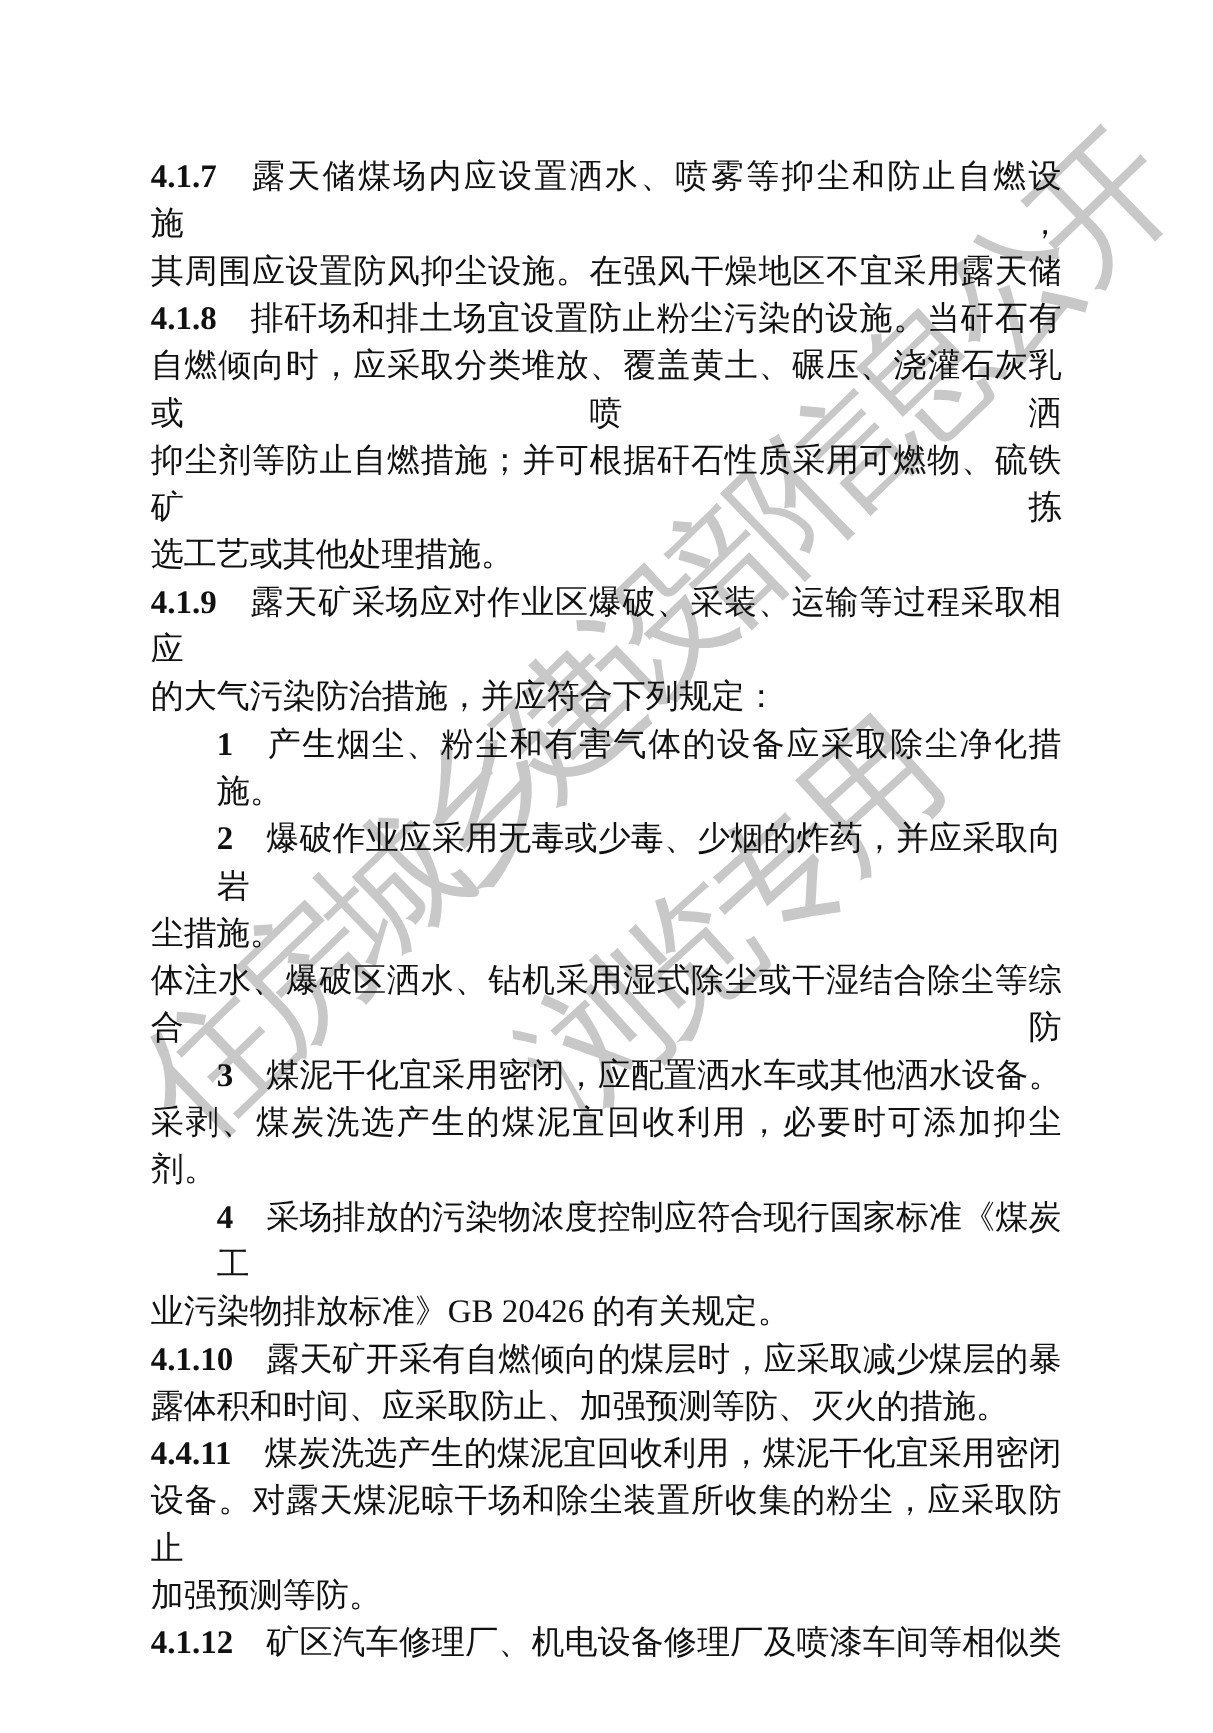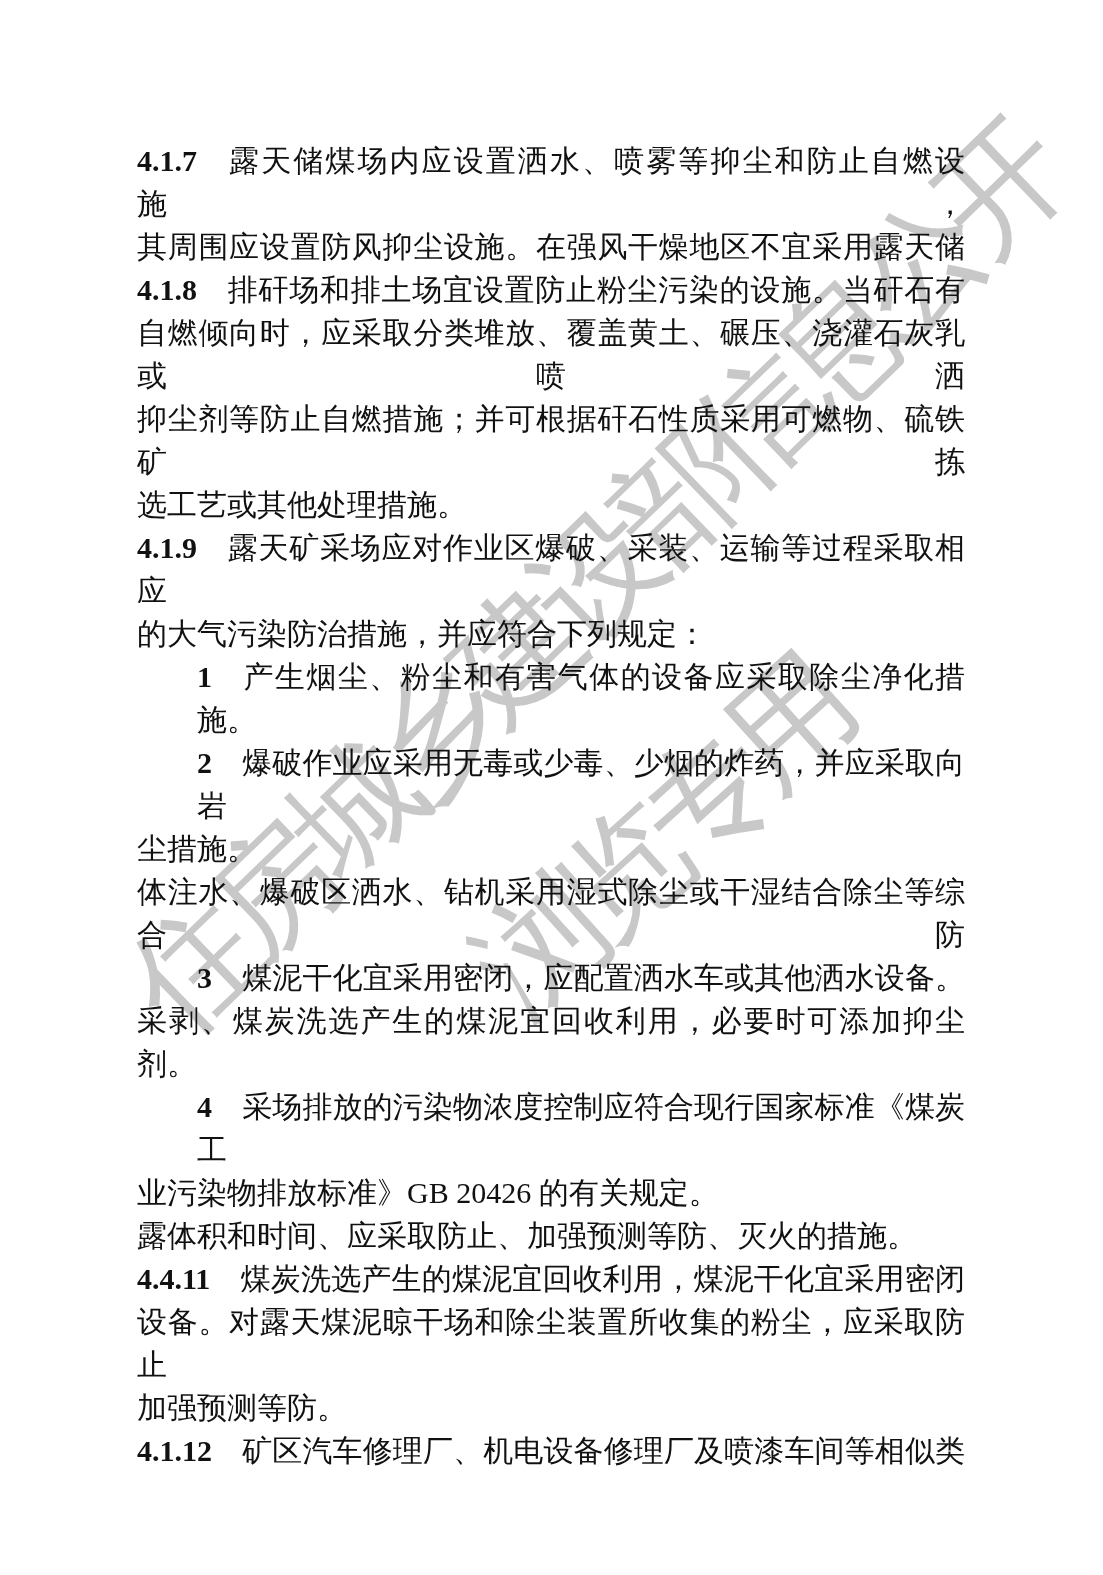--- a/index.html
+++ b/index.html
@@ -79,20 +79,21 @@
         </div>
         <div class="para item">
           <div class="line first"><b class="num">3</b><span class="txt">煤泥干化宜采用密闭，应配置洒水车或其他洒水设备。</span></div>
           <div class="line last">采剥、煤炭洗选产生的煤泥宜回收利用，必要时可添加抑尘剂。</div>
         </div>
         <div class="para item">
           <div class="line first"><b class="num">4</b><span class="txt">采场排放的污染物浓度控制应符合现行国家标准《煤炭工</span></div>
           <div class="line last">业污染物排放标准》GB 20426 的有关规定。</div>
         </div>
         <div class="para clause">
+          <div class="line first"><b class="num">4.1.10</b><span class="txt">露天矿开采有自燃倾向的煤层时，应采取减少煤层的暴</span></div>
           <div class="line last">露体积和时间、应采取防止、加强预测等防、灭火的措施。</div>
         </div>
         <div class="para clause">
           <div class="line first"><b class="num">4.4.11</b><span class="txt">煤炭洗选产生的煤泥宜回收利用，煤泥干化宜采用密闭</span></div>
           <div class="line">设备。对露天煤泥晾干场和除尘装置所收集的粉尘，应采取防止</div>
           <div class="line last">加强预测等防。</div>
         </div>
         <div class="para clause">
           <div class="line first"><b class="num">4.1.12</b><span class="txt">矿区汽车修理厂、机电设备修理厂及喷漆车间等相似类</span></div>
         </div>

